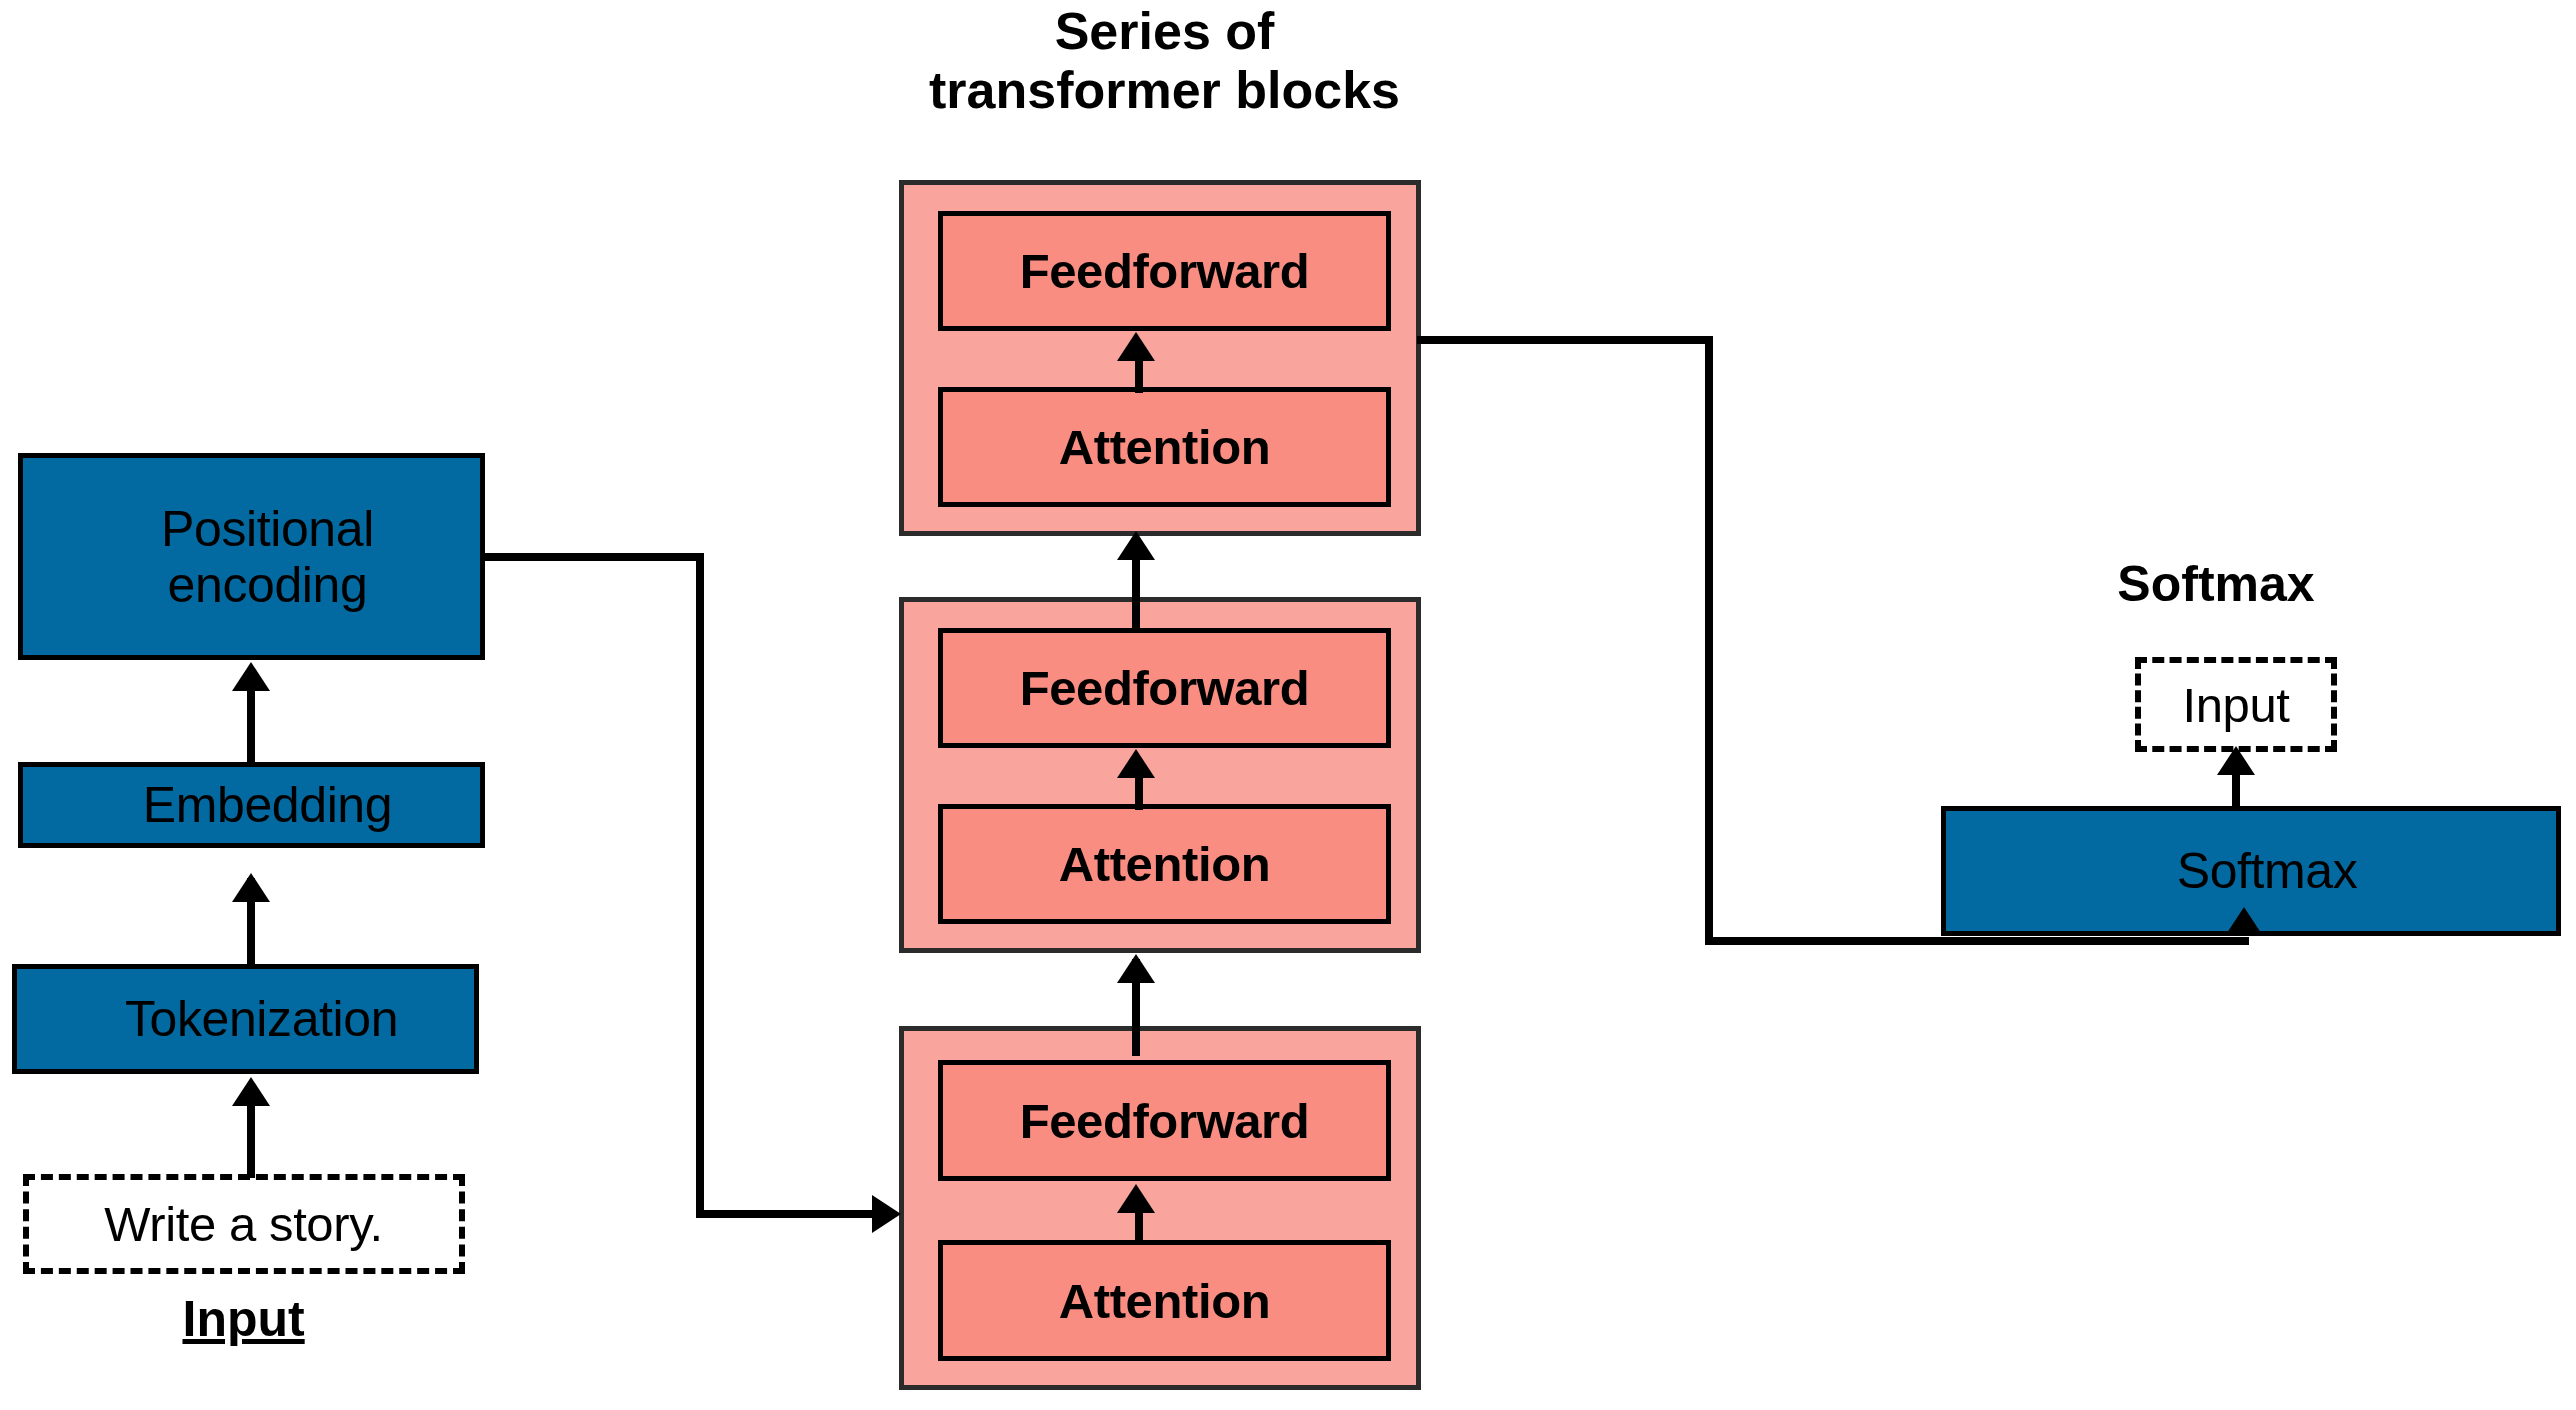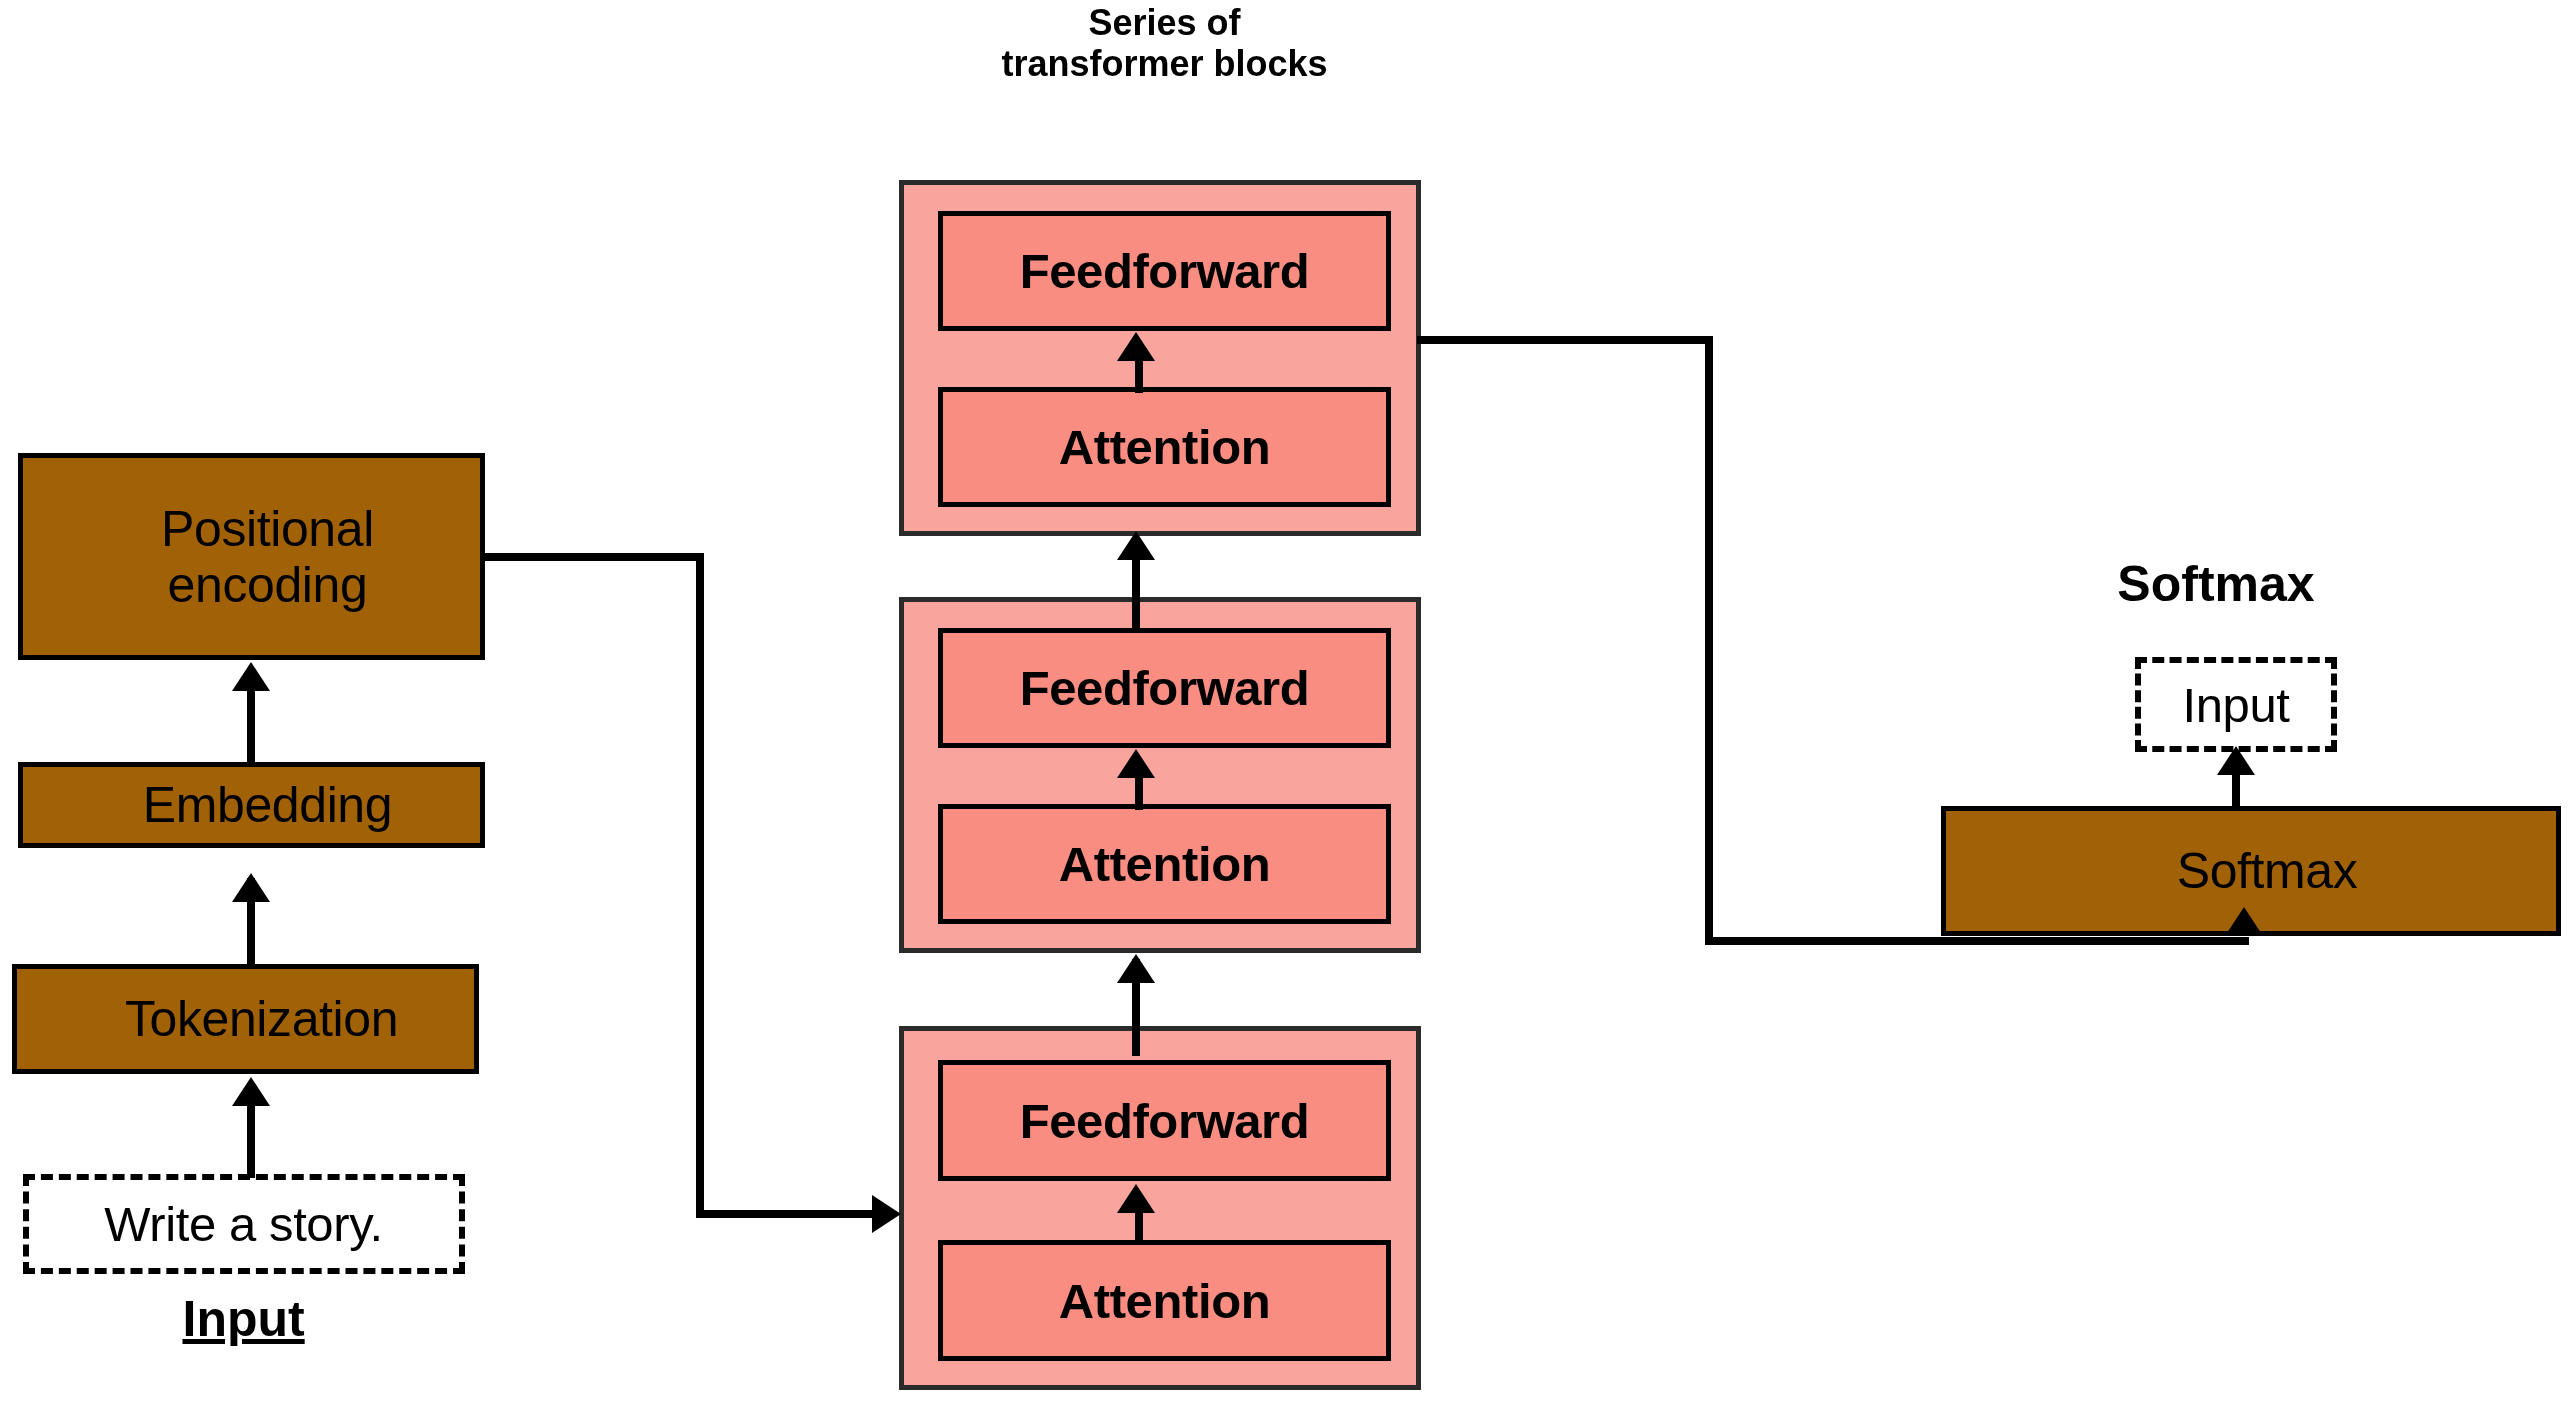--- a/index.html
+++ b/index.html
@@ -17,21 +17,21 @@
     width: 2576px;
     height: 1411px;
     background: #ffffff;
     overflow: hidden;
   }
 
   
   .node {
     position: absolute;
     box-sizing: border-box;
-    background: #a16207;
+    background: #0369a1;
     border: 5.7px solid #000000;
     display: flex;
     align-items: center;
     justify-content: center;
     text-align: center;
     color: #000000;
     font-size: 50px;
     line-height: 1.12;
     letter-spacing: -0.4px;
     white-space: pre-line;
@@ -101,21 +101,21 @@
     border-top: 19.4px solid transparent;
     border-bottom: 19.4px solid transparent;
     border-left: 29px solid #000000;
   }
 </style>
 </head>
 <body>
 
 <div id="stage">
 
-  <div class="caption bold" style="left:857px; top:1.6px; width:615px; font-size:36px;">Series of
+  <div class="caption bold" style="left:857px; top:1.6px; width:615px; font-size:52px;">Series of
 transformer blocks</div>
 
   <div class="block" style="left:899px; top:180px; width:522px; height:356px;">
     <div class="inner" style="left:34px; top:26px; width:453px; height:120px;">Feedforward</div>
     <div class="inner" style="left:34px; top:202px; width:453px; height:120px;">Attention</div>
 
     <div class="vline" style="left:231px; top:174px; width:8px; height:34px;"></div>
     <div class="arrow-up" style="left:213px; top:147px;"></div>
   </div>
 

